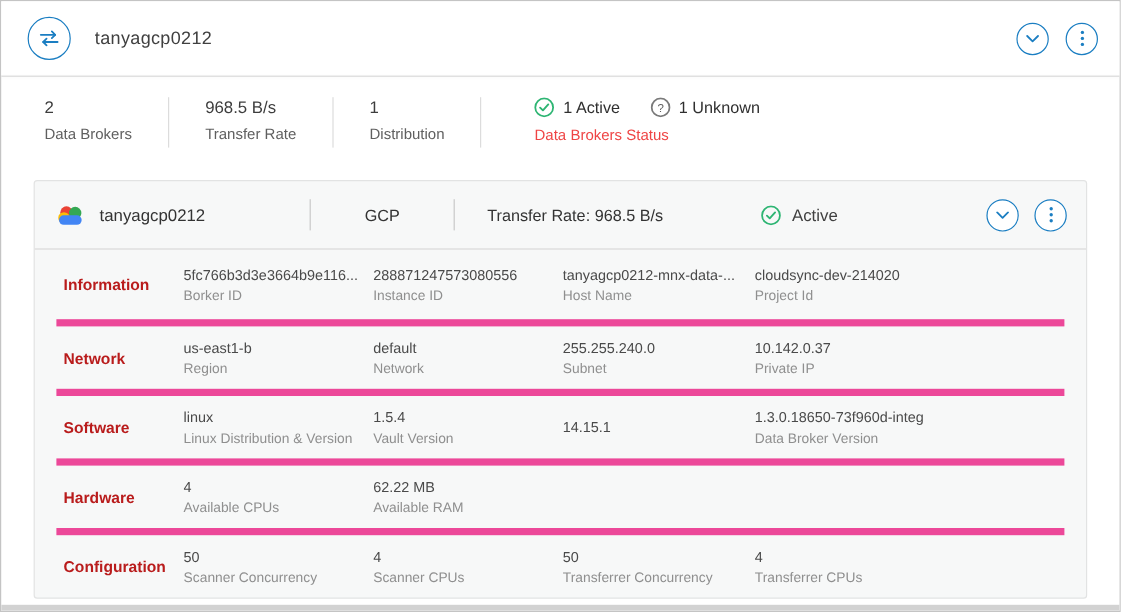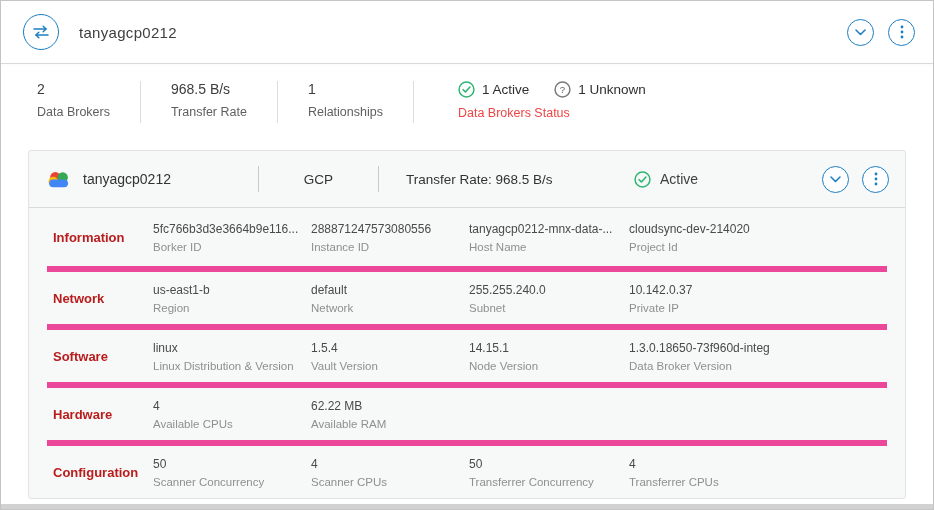--- a/index.html
+++ b/index.html
@@ -93,21 +93,21 @@
     <div class="stat">
       <div class="stat-value">2</div>
       <div class="stat-label">Data Brokers</div>
     </div>
     <div class="stat">
       <div class="stat-value">968.5 B/s</div>
       <div class="stat-label">Transfer Rate</div>
     </div>
     <div class="stat">
       <div class="stat-value">1</div>
-      <div class="stat-label">Relationships</div>
+      <div class="stat-label">Distribution</div>
     </div>
     <div class="status-group">
       <div class="status-line">
         <span class="status-chunk">
           <svg width="17" height="17" viewBox="0 0 16 16">
             <circle cx="8" cy="8" r="7" fill="none" stroke="#2eb573" stroke-width="1.4"></circle>
             <path d="M4.8 8.2 L7 10.3 L11.2 5.7" stroke="#2eb573" stroke-width="1.5" fill="none" stroke-linecap="round" stroke-linejoin="round"></path>
           </svg>
           <span>1 Active</span>
         </span>
@@ -208,21 +208,20 @@
         <div class="cell">
           <div class="val">linux</div>
           <div class="sub">Linux Distribution &amp; Version</div>
         </div>
         <div class="cell">
           <div class="val">1.5.4</div>
           <div class="sub">Vault Version</div>
         </div>
         <div class="cell">
           <div class="val">14.15.1</div>
-          <div class="sub">Node Version</div>
         </div>
         <div class="cell">
           <div class="val">1.3.0.18650-73f960d-integ</div>
           <div class="sub">Data Broker Version</div>
         </div>
       </div>
 
       <div class="info-row">
         <div class="row-label">Hardware</div>
         <div class="cell">

